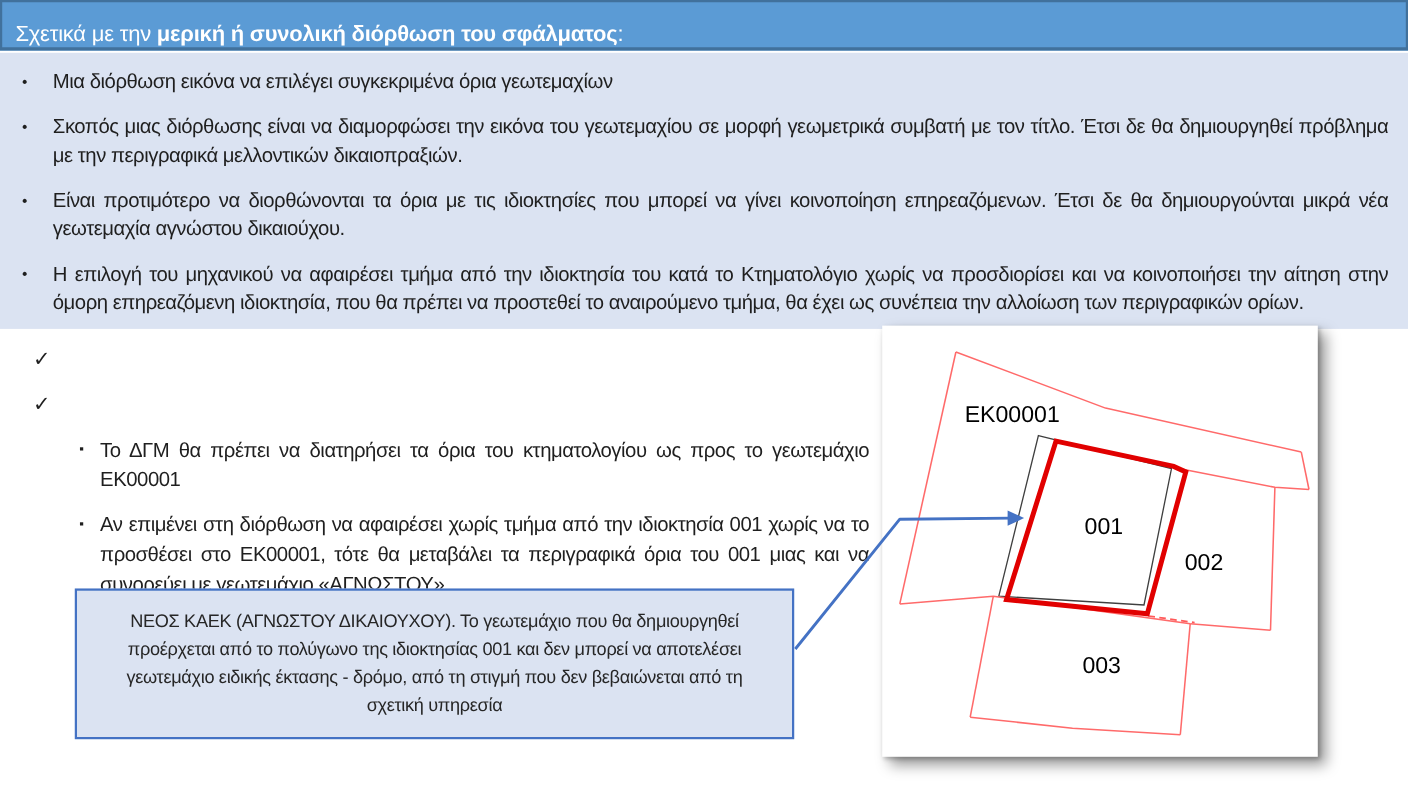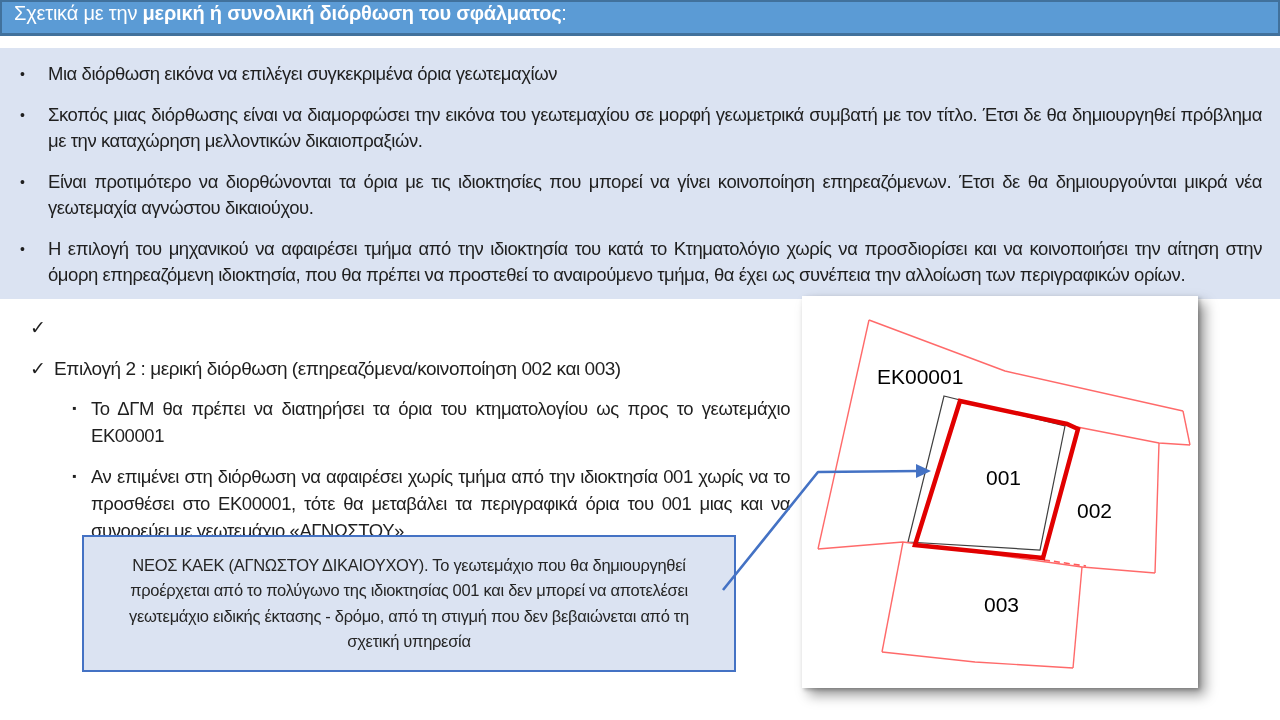--- a/index.html
+++ b/index.html
@@ -7,25 +7,25 @@
   body {
     position: relative;
     width: 1280px; height: 720px;
     background: #ffffff;
     font-family: "Liberation Sans", sans-serif;
     color: #1f1f1f;
     overflow: hidden;
   }
   
   .header-bar {
-    position: absolute; left: 0; top: 0; width: 1280px; height: 36px;
+    position: absolute; left: 0; top: 0; width: 1280px; height: 46px;
     background: #5b9bd5;
     border: 2px solid #41719c;
     border-bottom-width: 3px;
-    display: flex; align-items: flex-start;
+    display: flex; align-items: flex-end;
     padding: 0 12px;
     color: #ffffff;
     font-size: 20px;
     letter-spacing: -0.2px;
   }
   .header-bar b { font-weight: bold; }
   
   .bullet-panel {
     position: absolute; left: 0; top: 48px; width: 1280px; height: 251px;
     background: #dbe3f2;
@@ -68,21 +68,20 @@
     text-align: justify;
   }
   
   .callout-box {
     position: absolute; left: 68px; top: 535px; width: 654px; height: 137px;
     background: #dbe3f2;
     border: 2.5px solid #4472c4;
     display: flex; align-items: center; justify-content: center;
     padding: 6px 38px;
     z-index: 2;
-    margin-left: 14px;
   }
   .callout-text {
     text-align: center;
     font-size: 16.5px; line-height: 25.5px;
     letter-spacing: -0.3px;
     color: #262626;
   }
   
   .map-box {
     position: absolute; left: 802px; top: 296px; width: 396px; height: 392px;
@@ -107,39 +106,38 @@
   <span><span>Σχετικά με την </span><b>μερική ή συνολική διόρθωση του σφάλματος</b><span>:</span></span>
 </div>
 
 <div class="bullet-panel">
   <div class="bullet-row">
     <span class="bullet-glyph">•</span>
     <div class="bullet-text">Μια διόρθωση εικόνα να επιλέγει συγκεκριμένα όρια γεωτεμαχίων</div>
   </div>
   <div class="bullet-row">
     <span class="bullet-glyph">•</span>
-    <div class="bullet-text">Σκοπός μιας διόρθωσης είναι να διαμορφώσει την εικόνα του γεωτεμαχίου σε μορφή γεωμετρικά συμβατή με τον τίτλο. Έτσι δε θα δημιουργηθεί πρόβλημα με την καταχώρηση μελλοντικών δικαιοπραξιών.</div>
+    <div class="bullet-text">Σκοπός μιας διόρθωσης είναι να διαμορφώσει την εικόνα του γεωτεμαχίου σε μορφή γεωμετρικά συμβατή με τον τίτλο. Έτσι δε θα δημιουργηθεί πρόβλημα με την περιγραφικά μελλοντικών δικαιοπραξιών.</div>
   </div>
   <div class="bullet-row">
     <span class="bullet-glyph">•</span>
     <div class="bullet-text">Είναι προτιμότερο να διορθώνονται τα όρια με τις ιδιοκτησίες που μπορεί να γίνει κοινοποίηση επηρεαζόμενων. Έτσι δε θα δημιουργούνται μικρά νέα γεωτεμαχία αγνώστου δικαιούχου.</div>
   </div>
   <div class="bullet-row">
     <span class="bullet-glyph">•</span>
     <div class="bullet-text">Η επιλογή του μηχανικού να αφαιρέσει τμήμα από την ιδιοκτησία του κατά το Κτηματολόγιο χωρίς να προσδιορίσει και να κοινοποιήσει την αίτηση στην όμορη επηρεαζόμενη ιδιοκτησία, που θα πρέπει να προστεθεί το αναιρούμενο τμήμα, θα έχει ως συνέπεια την αλλοίωση των περιγραφικών ορίων.</div>
   </div>
 </div>
 
 <div class="options-area">
   <div class="check-row">
     <span class="check-glyph">✓</span>
   </div>
   <div class="check-row">
     <span class="check-glyph">✓</span>
-    <div class="check-text">Επιλογή 2 : μερική διόρθωση (επηρεαζόμενα/κοινοποίηση 002 και 003)</div>
   </div>
   <div class="sub-list">
     <div class="sub-row">
       <span class="sub-glyph">▪</span>
       <div class="sub-text">Το ΔΓΜ θα πρέπει να διατηρήσει τα όρια του κτηματολογίου ως προς το γεωτεμάχιο ΕΚ00001</div>
     </div>
     <div class="sub-row">
       <span class="sub-glyph">▪</span>
       <div class="sub-text">Αν επιμένει στη διόρθωση να αφαιρέσει χωρίς τμήμα από την ιδιοκτησία 001 χωρίς να το προσθέσει στο ΕΚ00001, τότε θα μεταβάλει τα περιγραφικά όρια του 001 μιας και να συνορεύει με γεωτεμάχιο «ΑΓΝΩΣΤΟΥ»</div>
     </div>

